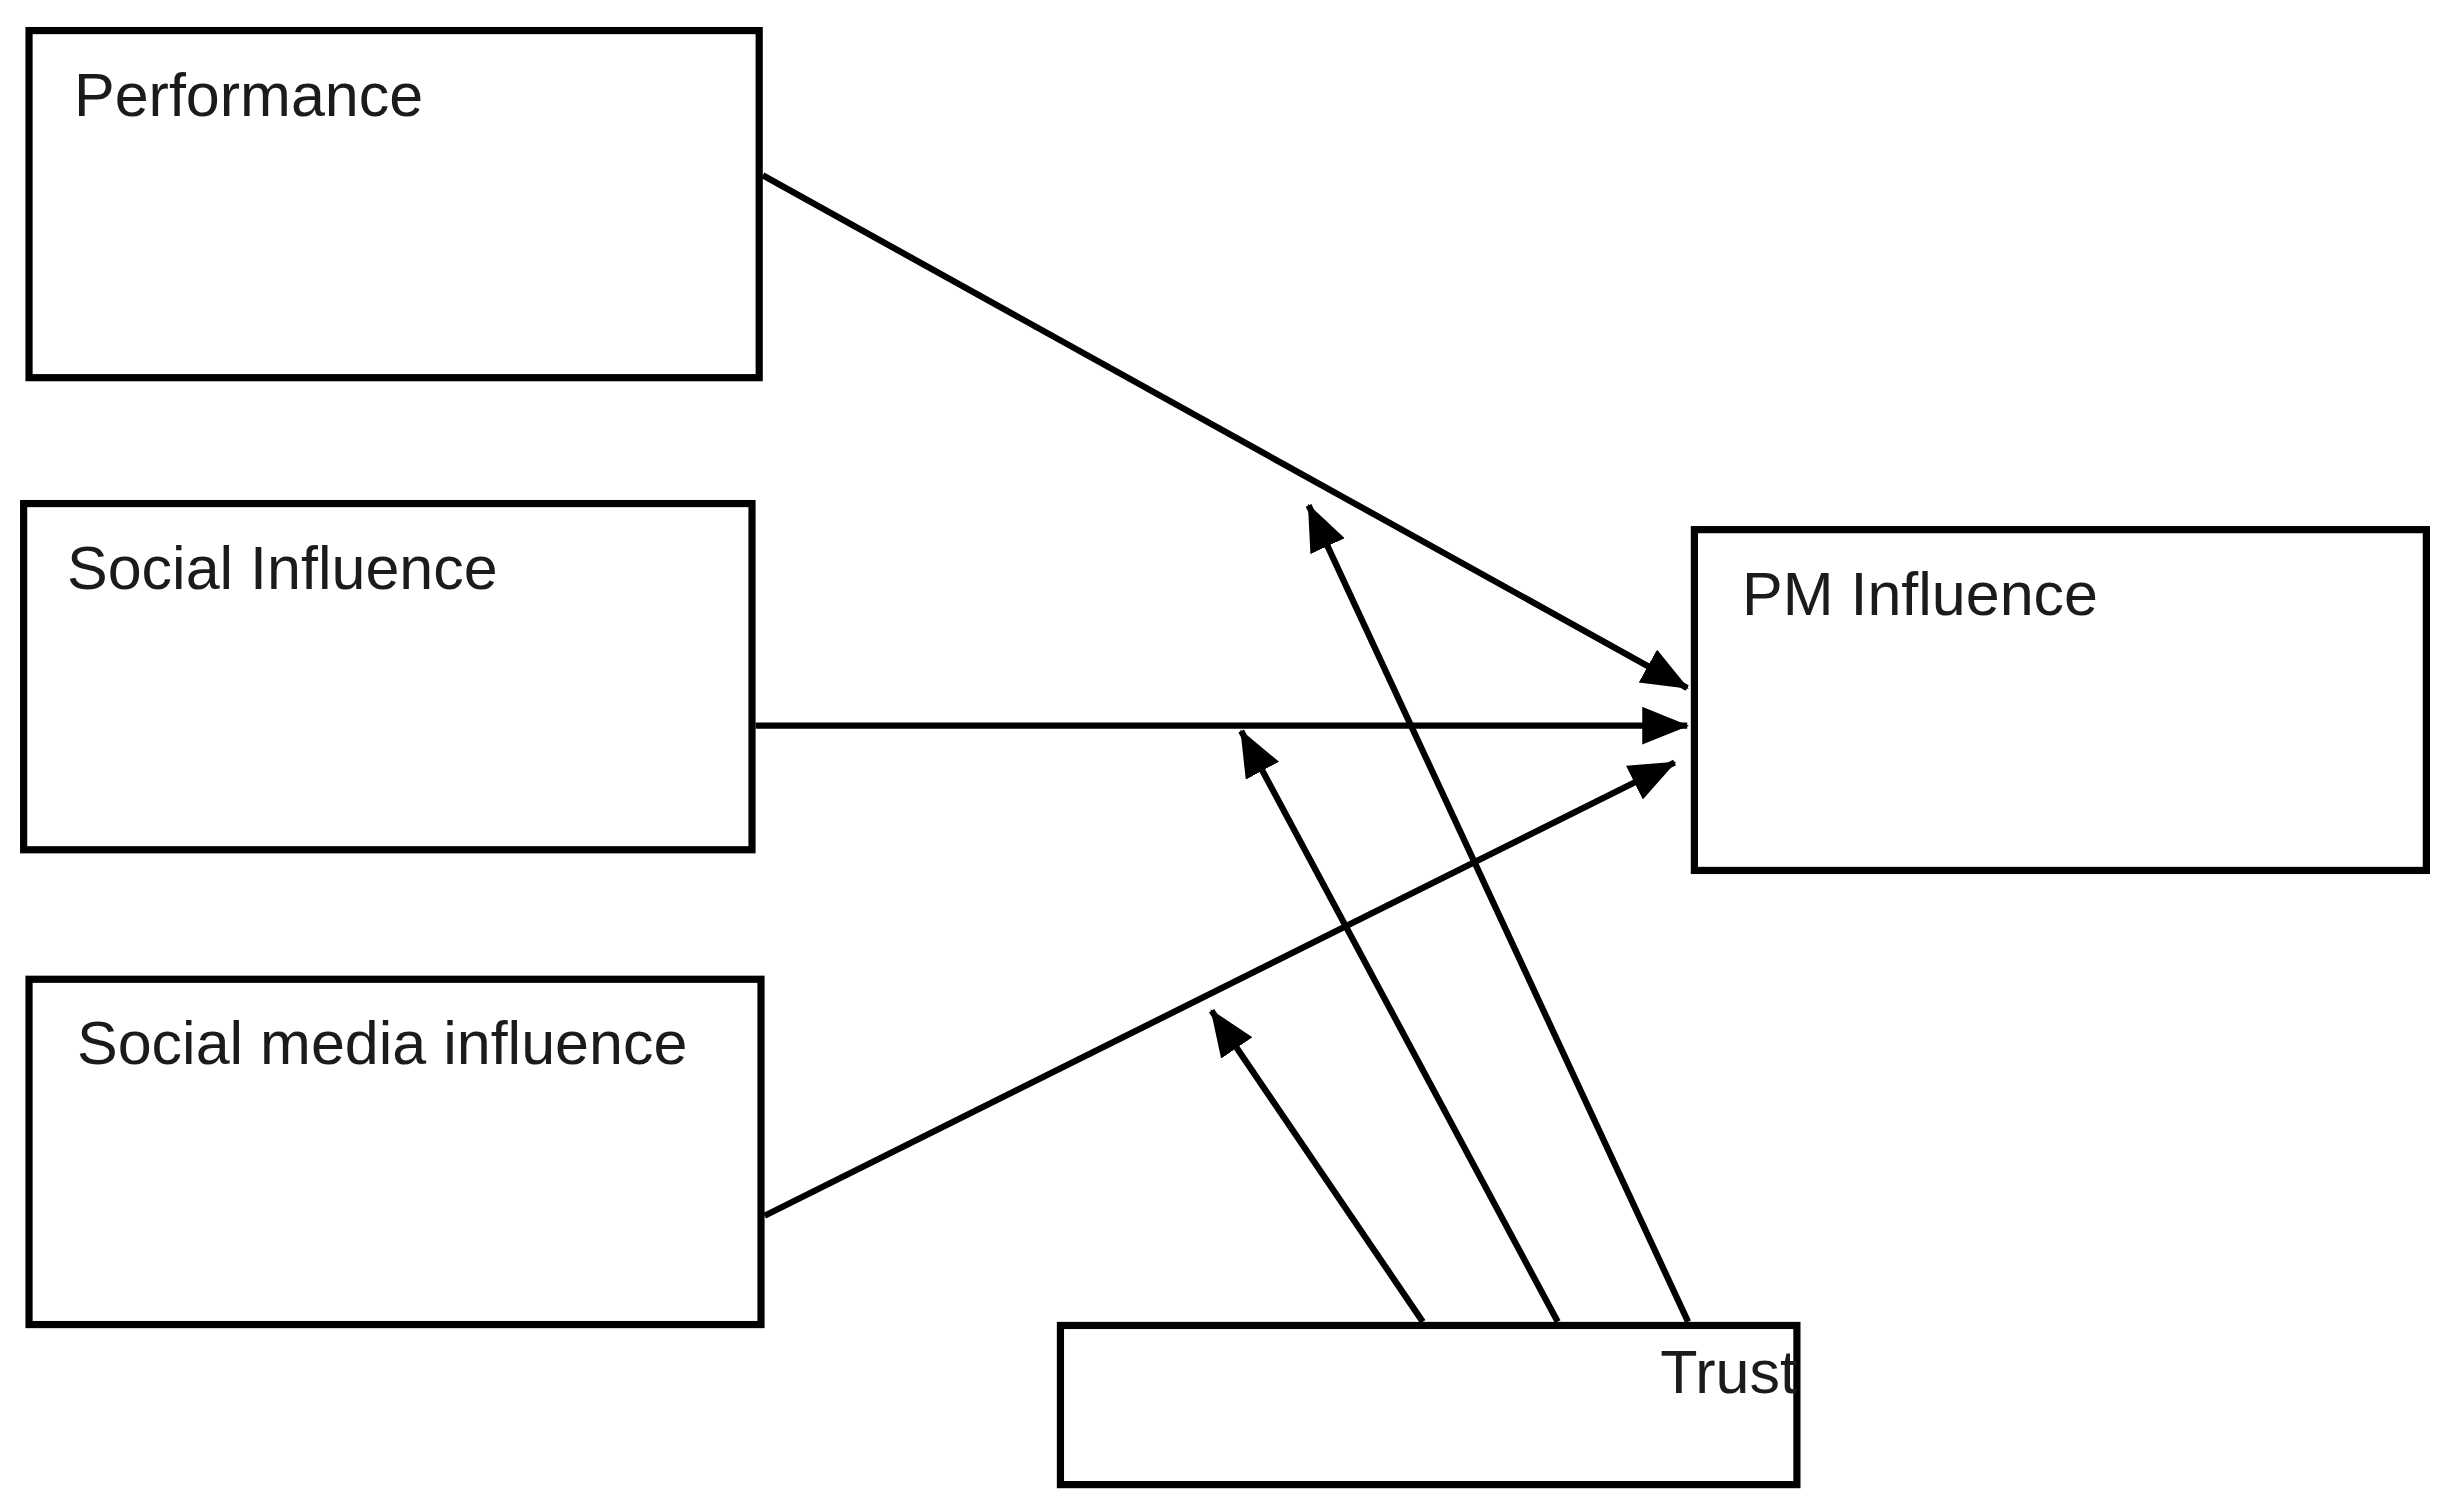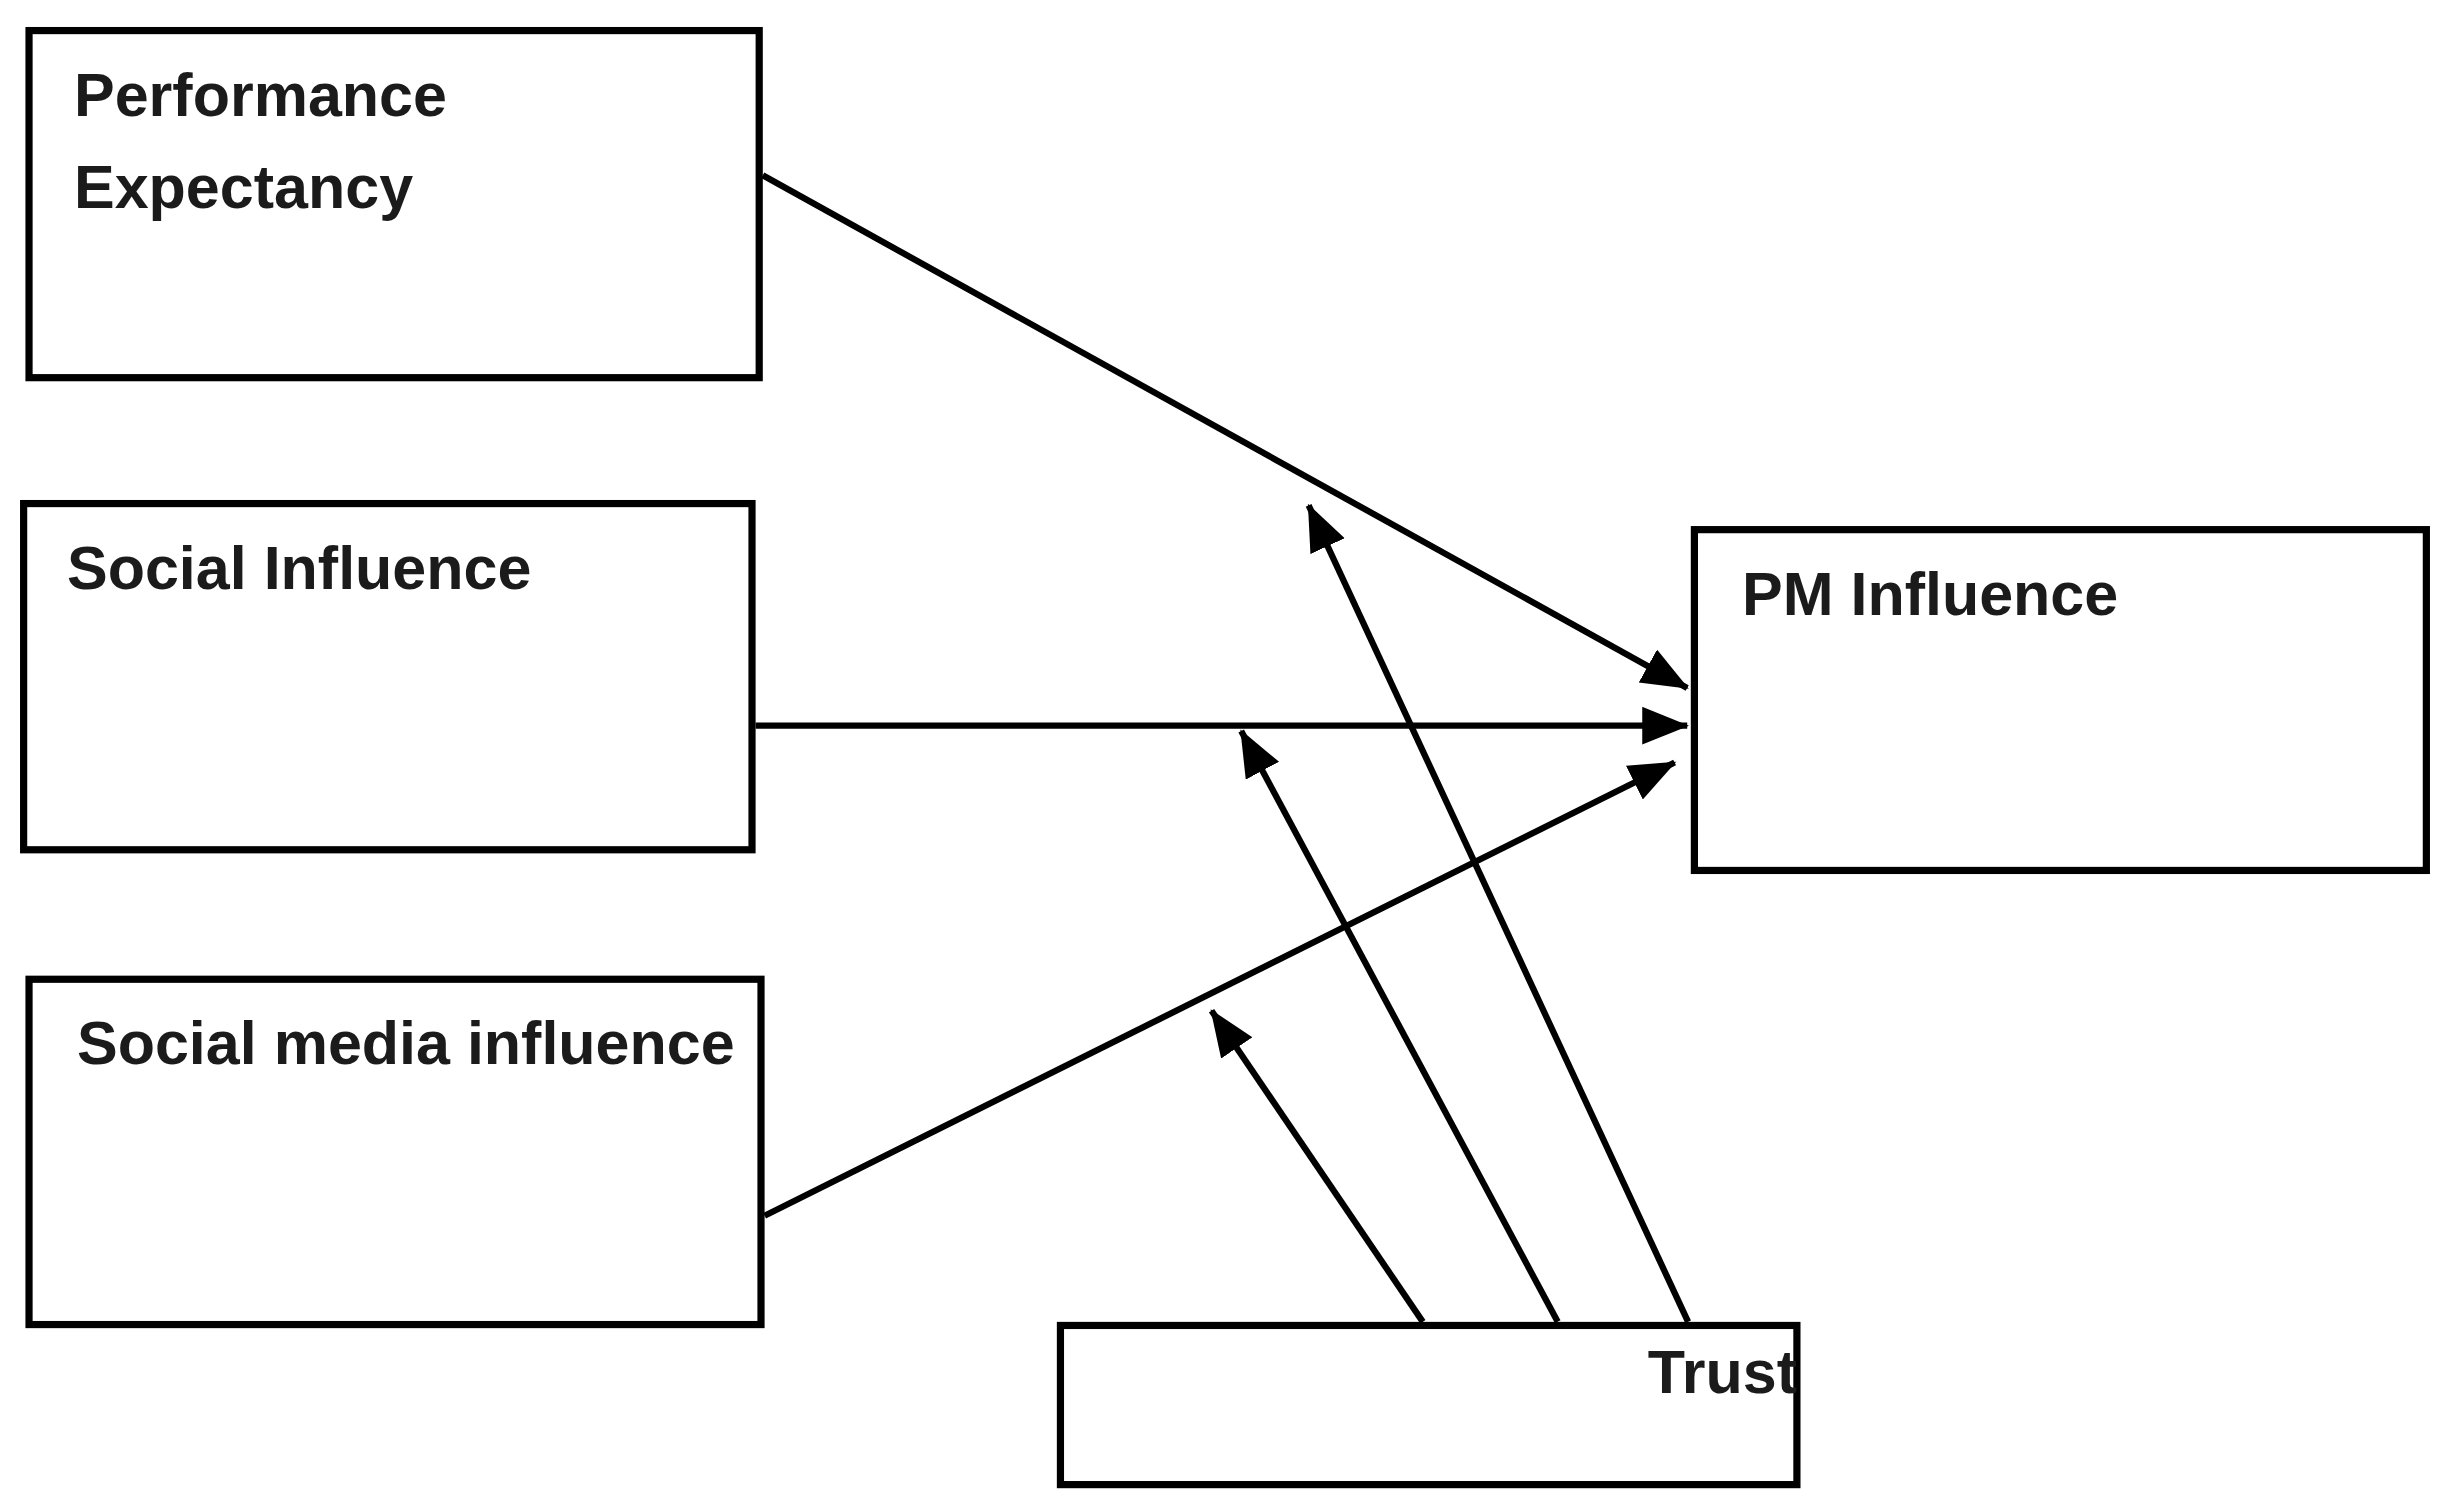--- a/index.html
+++ b/index.html
@@ -16,21 +16,21 @@
     overflow: hidden;
   }
   .diagram-svg {
     position: absolute;
     left: 0;
     top: 0;
   }
   .node-label {
     position: absolute;
     font-size: 61px;
-    font-weight: bold;
+    font-weight: normal;
     line-height: 92px;
     color: #1b1b1b;
     white-space: nowrap;
   }
   .node-label .label-line { display: block; }
   .centered { text-align: right; }
 </style>
 </head>
 <body>
 
@@ -53,21 +53,20 @@
 
     <rect x="32" y="34" width="812" height="386" fill="#ffffff" stroke="#000000" stroke-width="8"></rect>
     <rect x="26" y="560" width="810" height="385" fill="#ffffff" stroke="#000000" stroke-width="8"></rect>
     <rect x="32" y="1089" width="814" height="384" fill="#ffffff" stroke="#000000" stroke-width="8"></rect>
     <rect x="1884" y="589" width="814" height="379" fill="#ffffff" stroke="#000000" stroke-width="8"></rect>
     <rect x="1179" y="1474" width="819" height="177" fill="#ffffff" stroke="#000000" stroke-width="8"></rect>
   </svg>
 
   <div class="node-label" style="left:74px; top:49px;">
     <span class="label-line">Performance</span>
-    <span class="label-line">Expectancy</span>
   </div>
 
   <div class="node-label" style="left:67px; top:522px;">Social Influence</div>
 
   <div class="node-label" style="left:77px; top:997px;">Social media influence</div>
 
   <div class="node-label" style="left:1742px; top:548px;">
     <span class="label-line">PM Influence</span>
   </div>
 

